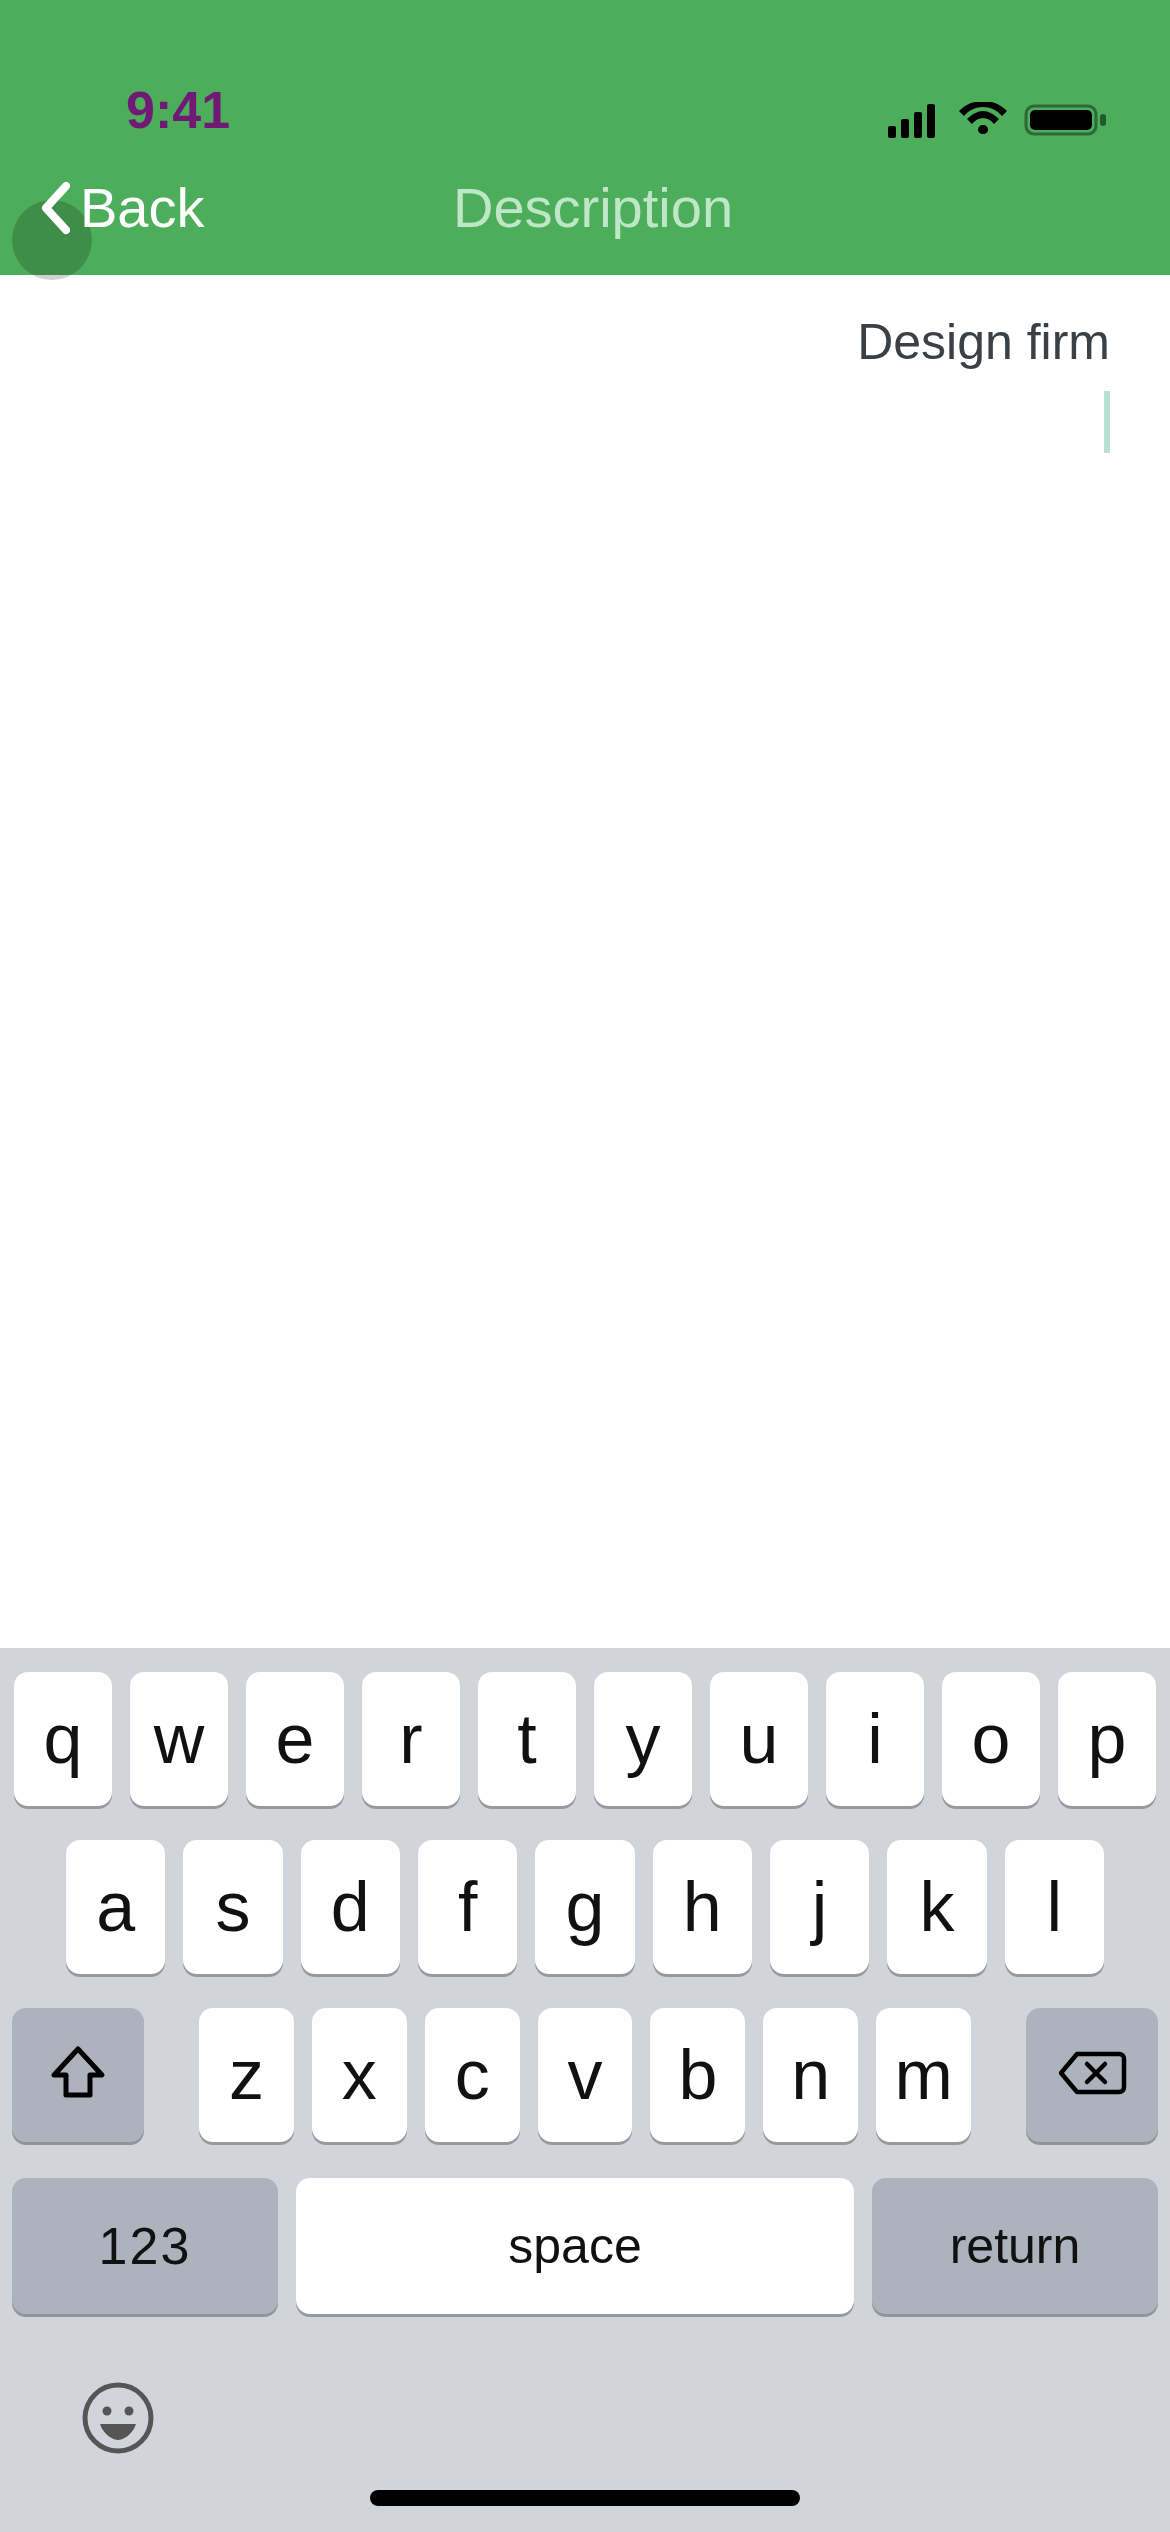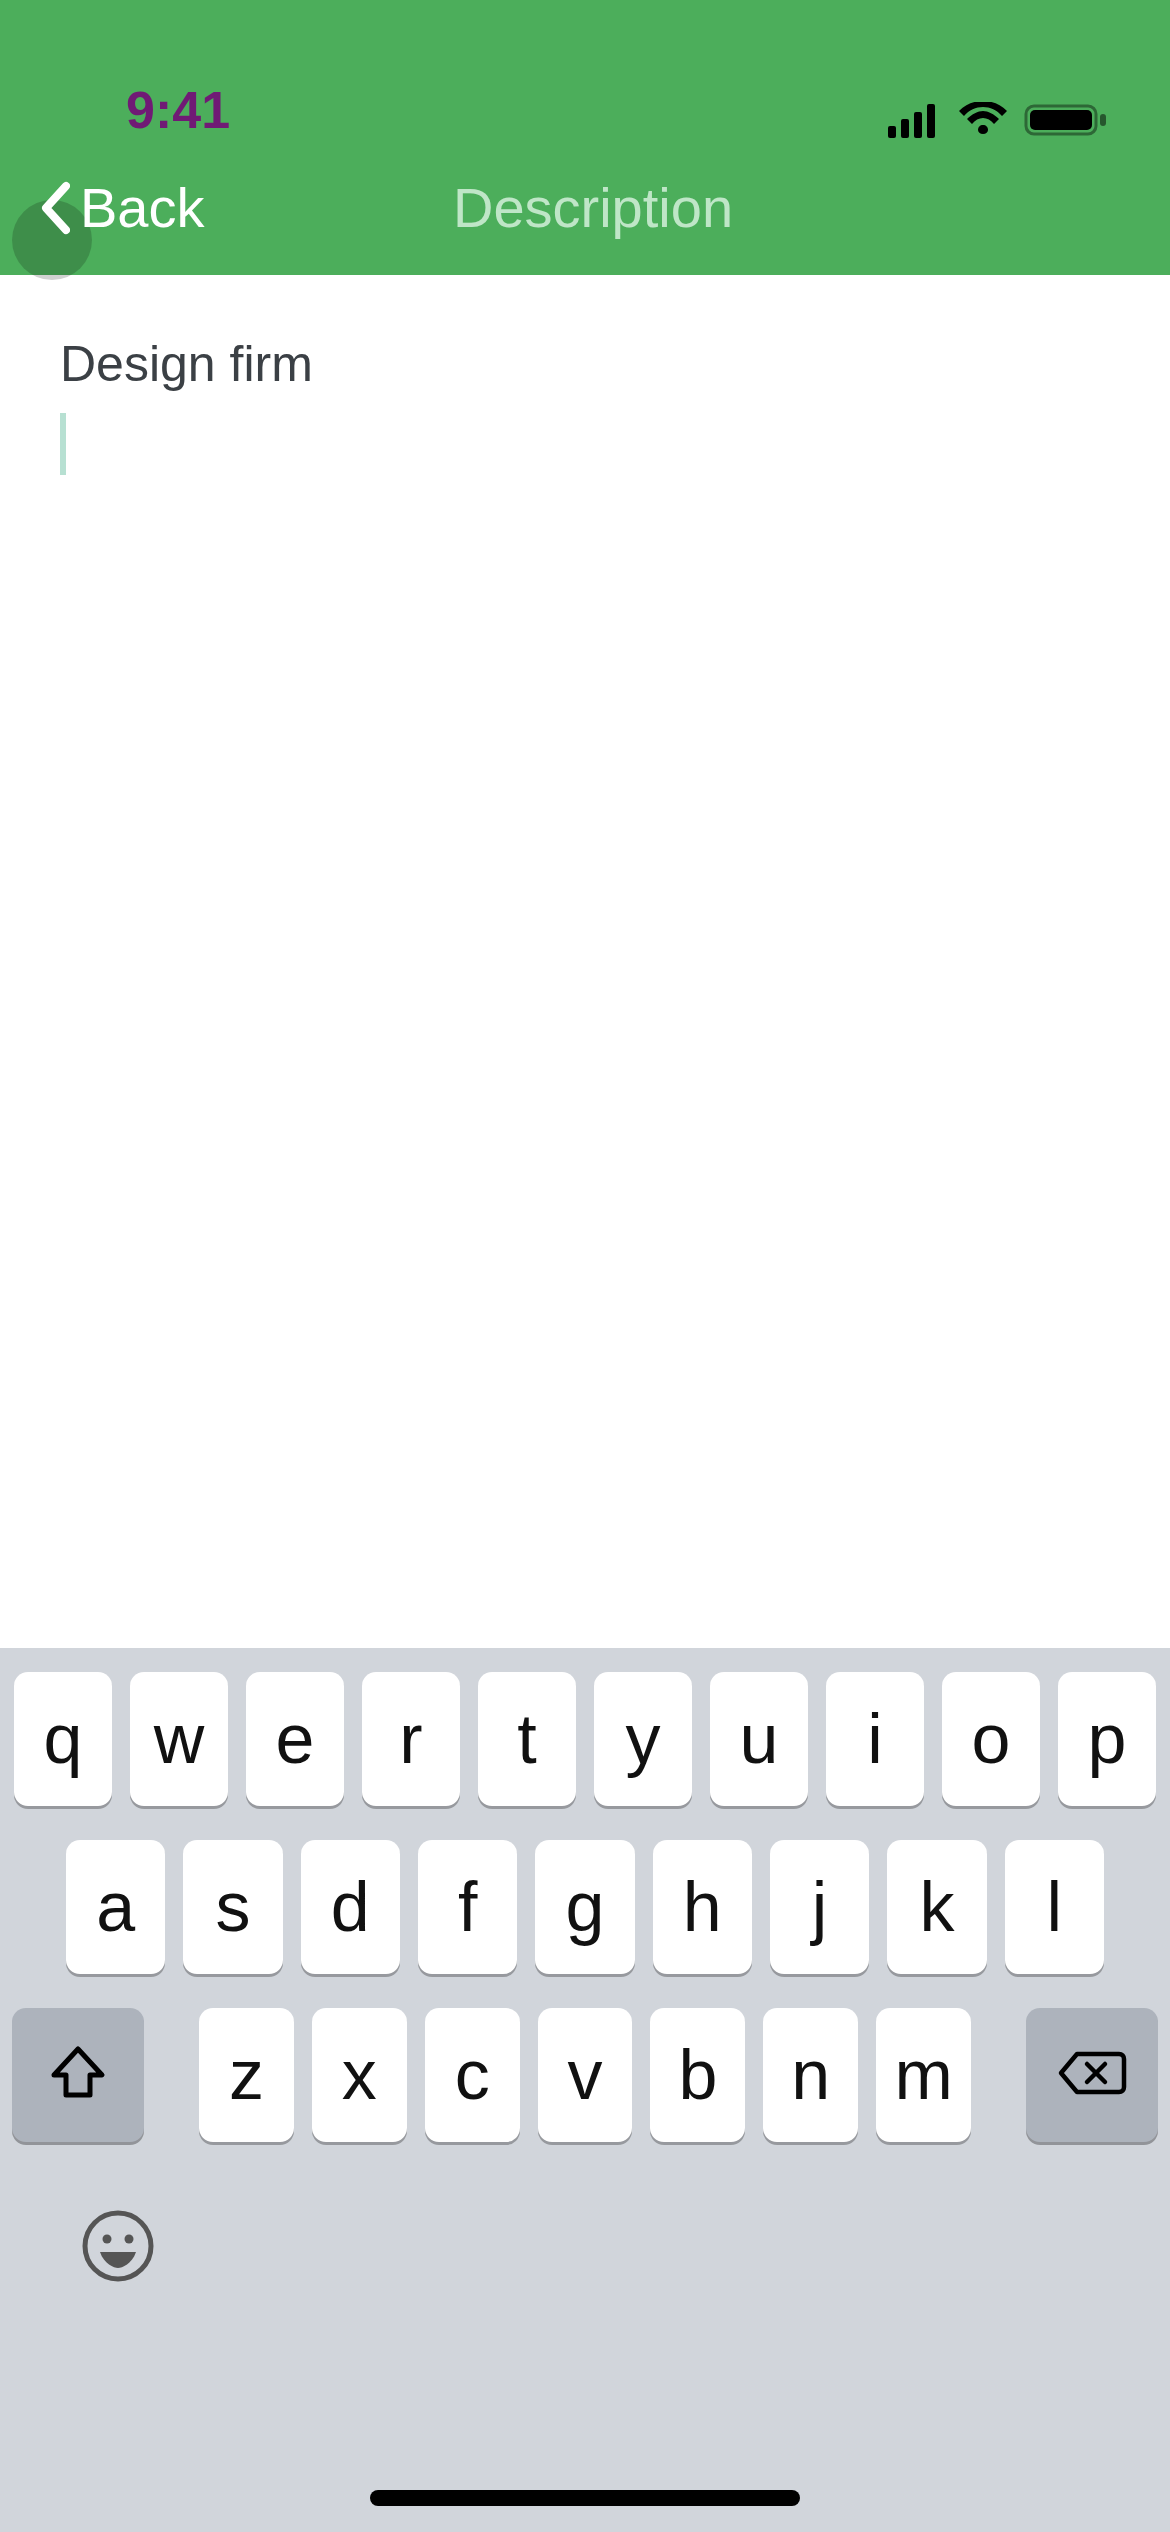--- a/index.html
+++ b/index.html
@@ -81,22 +81,23 @@
       text-align: center;
       color: #bfe6c7;
       font-size: 56px;
       font-weight: 400;
       pointer-events: none;
     }
     
     .content {
       flex: 1;
       background: #fff;
-      padding: 56px 60px 0 60px;
-      position: relative;
+      padding: 34px 60px 0 60px;
+      position: relative;
+      text-align: right;
     }
     .description-text {
       font-size: 50px;
       color: #3b4045;
       line-height: 1.35;
       white-space: pre-wrap;
     }
     .caret {
       display: inline-block;
       width: 6px;
@@ -304,20 +305,25 @@
       <div class="key-fn">
         <span>
           <svg width="70" height="50" viewBox="0 0 70 50">
             <path d="M20 6 L62 6 C65 6 67 8 67 11 L67 39 C67 42 65 44 62 44 L20 44 L4 25 Z" fill="none" stroke="#000" stroke-width="4.5" stroke-linejoin="round"></path>
             <line x1="30" y1="16" x2="48" y2="34" stroke="#000" stroke-width="4.5" stroke-linecap="round"></line>
             <line x1="48" y1="16" x2="30" y2="34" stroke="#000" stroke-width="4.5" stroke-linecap="round"></line>
           </svg>
         </span>
       </div>
     </div>
+    <div class="kb-row4">
+      <div class="key-123">123</div>
+      <div class="key-space">space</div>
+      <div class="key-return">return</div>
+    </div>
     <div class="kb-bottom">
       <div class="emoji-btn">
         <span>
           <svg width="76" height="76" viewBox="0 0 76 76">
             <circle cx="38" cy="38" r="33" fill="none" stroke="#555" stroke-width="5"></circle>
             <circle cx="27" cy="31" r="4.5" fill="#555"></circle>
             <circle cx="49" cy="31" r="4.5" fill="#555"></circle>
             <path d="M20 44 C24 56 34 60 38 60 C42 60 52 56 56 44 Z" fill="#555"></path>
           </svg>
         </span>

